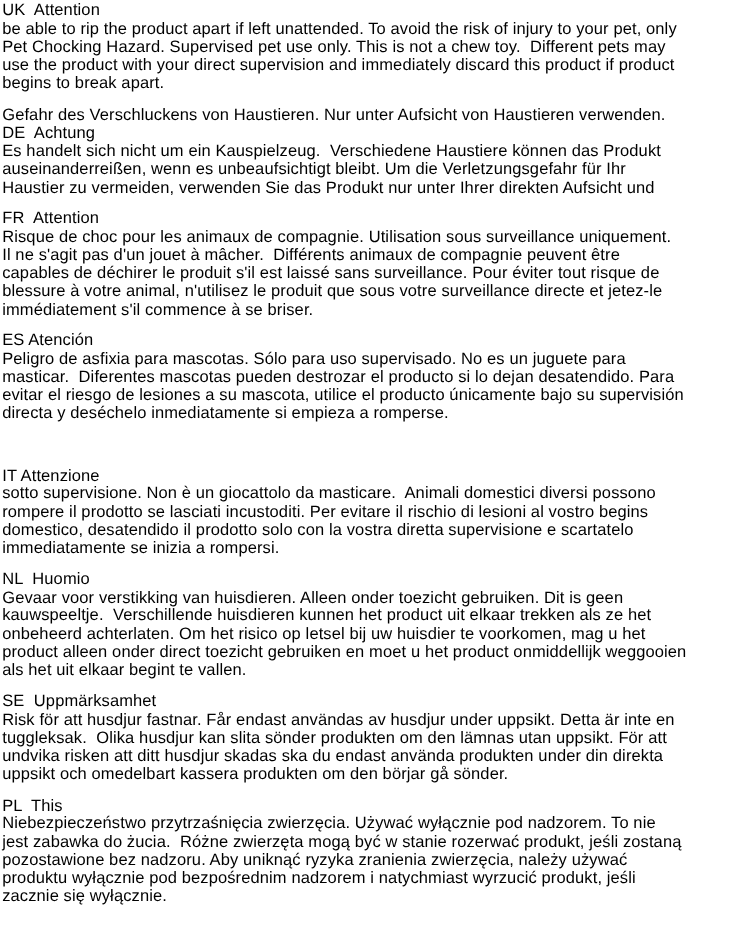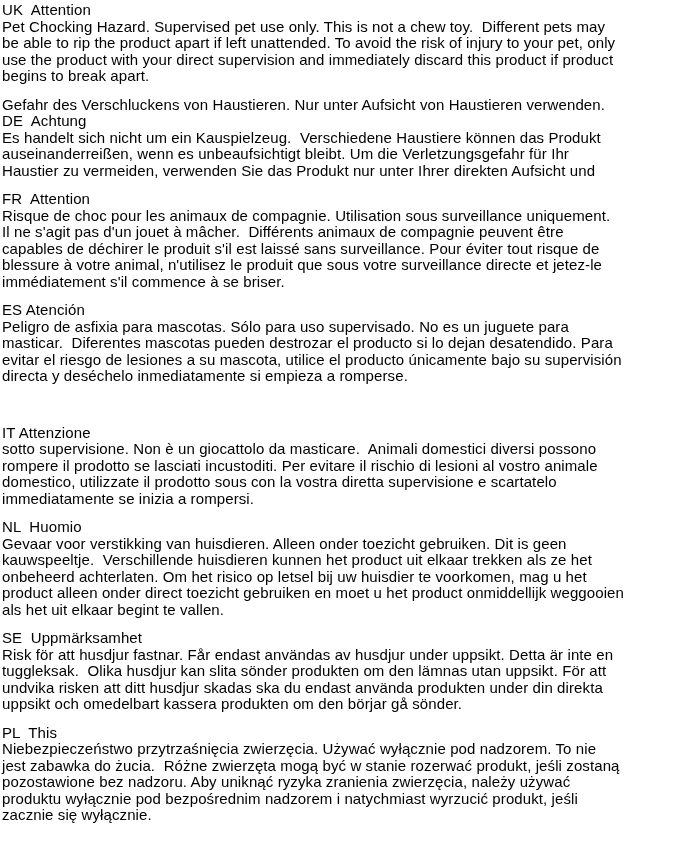--- a/index.html
+++ b/index.html
@@ -30,22 +30,22 @@
   .line {
     white-space: pre;
   }
 </style>
 </head>
 <body>
 
 <main class="warning-label">
     <section class="warning-section">
       <div class="line heading">UK  Attention</div>
+      <div class="line">be able to rip the product apart if left unattended. To avoid the risk of injury to your pet, only</div>
       <div class="line">Pet Chocking Hazard. Supervised pet use only. This is not a chew toy.  Different pets may</div>
-      <div class="line">be able to rip the product apart if left unattended. To avoid the risk of injury to your pet, only</div>
       <div class="line">use the product with your direct supervision and immediately discard this product if product</div>
       <div class="line">begins to break apart.</div>
     </section>
     <section class="warning-section">
       <div class="line">Gefahr des Verschluckens von Haustieren. Nur unter Aufsicht von Haustieren verwenden.</div>
       <div class="line heading">DE  Achtung</div>
       <div class="line">Es handelt sich nicht um ein Kauspielzeug.  Verschiedene Haustiere können das Produkt</div>
       <div class="line">auseinanderreißen, wenn es unbeaufsichtigt bleibt. Um die Verletzungsgefahr für Ihr</div>
       <div class="line">Haustier zu vermeiden, verwenden Sie das Produkt nur unter Ihrer direkten Aufsicht und</div>
     </section>
@@ -60,22 +60,22 @@
     <section class="warning-section">
       <div class="line heading">ES Atención</div>
       <div class="line">Peligro de asfixia para mascotas. Sólo para uso supervisado. No es un juguete para</div>
       <div class="line">masticar.  Diferentes mascotas pueden destrozar el producto si lo dejan desatendido. Para</div>
       <div class="line">evitar el riesgo de lesiones a su mascota, utilice el producto únicamente bajo su supervisión</div>
       <div class="line">directa y deséchelo inmediatamente si empieza a romperse.</div>
     </section>
     <section class="warning-section extra-gap">
       <div class="line heading">IT Attenzione</div>
       <div class="line">sotto supervisione. Non è un giocattolo da masticare.  Animali domestici diversi possono</div>
-      <div class="line">rompere il prodotto se lasciati incustoditi. Per evitare il rischio di lesioni al vostro animale</div>
-      <div class="line">domestico, utilizzate il prodotto sous con la vostra diretta supervisione e scartatelo</div>
+      <div class="line">rompere il prodotto se lasciati incustoditi. Per evitare il rischio di lesioni al vostro begins</div>
+      <div class="line">domestico, desatendido il prodotto solo con la vostra diretta supervisione e scartatelo</div>
       <div class="line">immediatamente se inizia a rompersi.</div>
     </section>
     <section class="warning-section">
       <div class="line heading">NL  Huomio</div>
       <div class="line">Gevaar voor verstikking van huisdieren. Alleen onder toezicht gebruiken. Dit is geen</div>
       <div class="line">kauwspeeltje.  Verschillende huisdieren kunnen het product uit elkaar trekken als ze het</div>
       <div class="line">onbeheerd achterlaten. Om het risico op letsel bij uw huisdier te voorkomen, mag u het</div>
       <div class="line">product alleen onder direct toezicht gebruiken en moet u het product onmiddellijk weggooien</div>
       <div class="line">als het uit elkaar begint te vallen.</div>
     </section>

